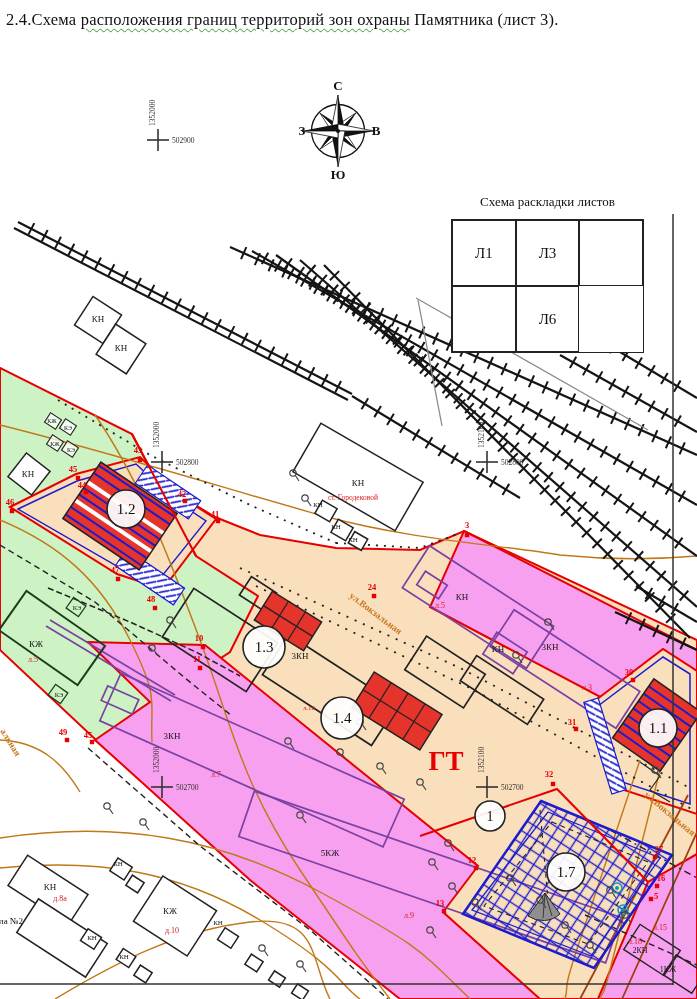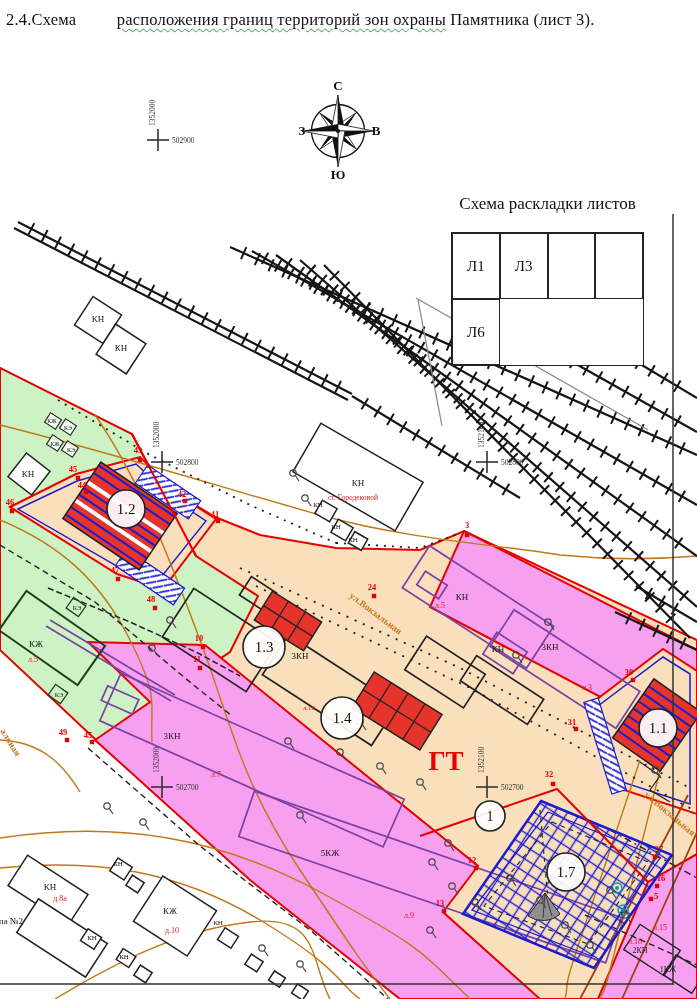--- a/index.html
+++ b/index.html
@@ -1,24 +1,24 @@
 <!DOCTYPE html>
 <html><head>
 <meta charset="utf-8">
 <style>
   html,body{margin:0;padding:0;}
   body{width:697px;height:999px;position:relative;background:#fff;overflow:hidden;
        font-family:"Liberation Serif",serif;}
   #map-svg{position:absolute;left:0;top:0;}
   .page-title{position:absolute;left:6px;top:10px;font-size:16.5px;color:#111;
       letter-spacing:.2px;white-space:nowrap;}
-  .page-title .wavy{text-decoration:underline wavy #3a9d3a 1px;text-underline-offset:3px;margin-left:36px;}
+  .page-title .wavy{text-decoration:underline wavy #3a9d3a 1px;text-underline-offset:3px;}
   .sheet-layout{position:absolute;left:451px;top:194px;width:193px;}
-  .sheet-layout .sl-title{font-size:17px;text-align:center;color:#111;margin-bottom:18px;}
-  .sl-grid{display:grid;grid-template-columns:repeat(4,1fr);grid-template-rows:66px 66px;
+  .sheet-layout .sl-title{font-size:13px;text-align:center;color:#111;margin-bottom:9px;}
+  .sl-grid{display:grid;grid-template-columns:repeat(3,1fr);grid-template-rows:66px 66px;
       border:1.6px solid #222;background:#fff;}
   .sl-cell{border:0.8px solid #222;display:flex;align-items:center;justify-content:center;
       font-size:15px;color:#111;}
   .sl-cell.hatched{background:repeating-linear-gradient(45deg,rgba(0,0,0,0) 0 4px,#4a4a4a 4px 5.4px);}
   text{font-family:"Liberation Serif",serif;}
 </style>
 </head>
 <body>
 
 <svg id="map-svg" width="697" height="999" viewBox="0 0 697 999">

